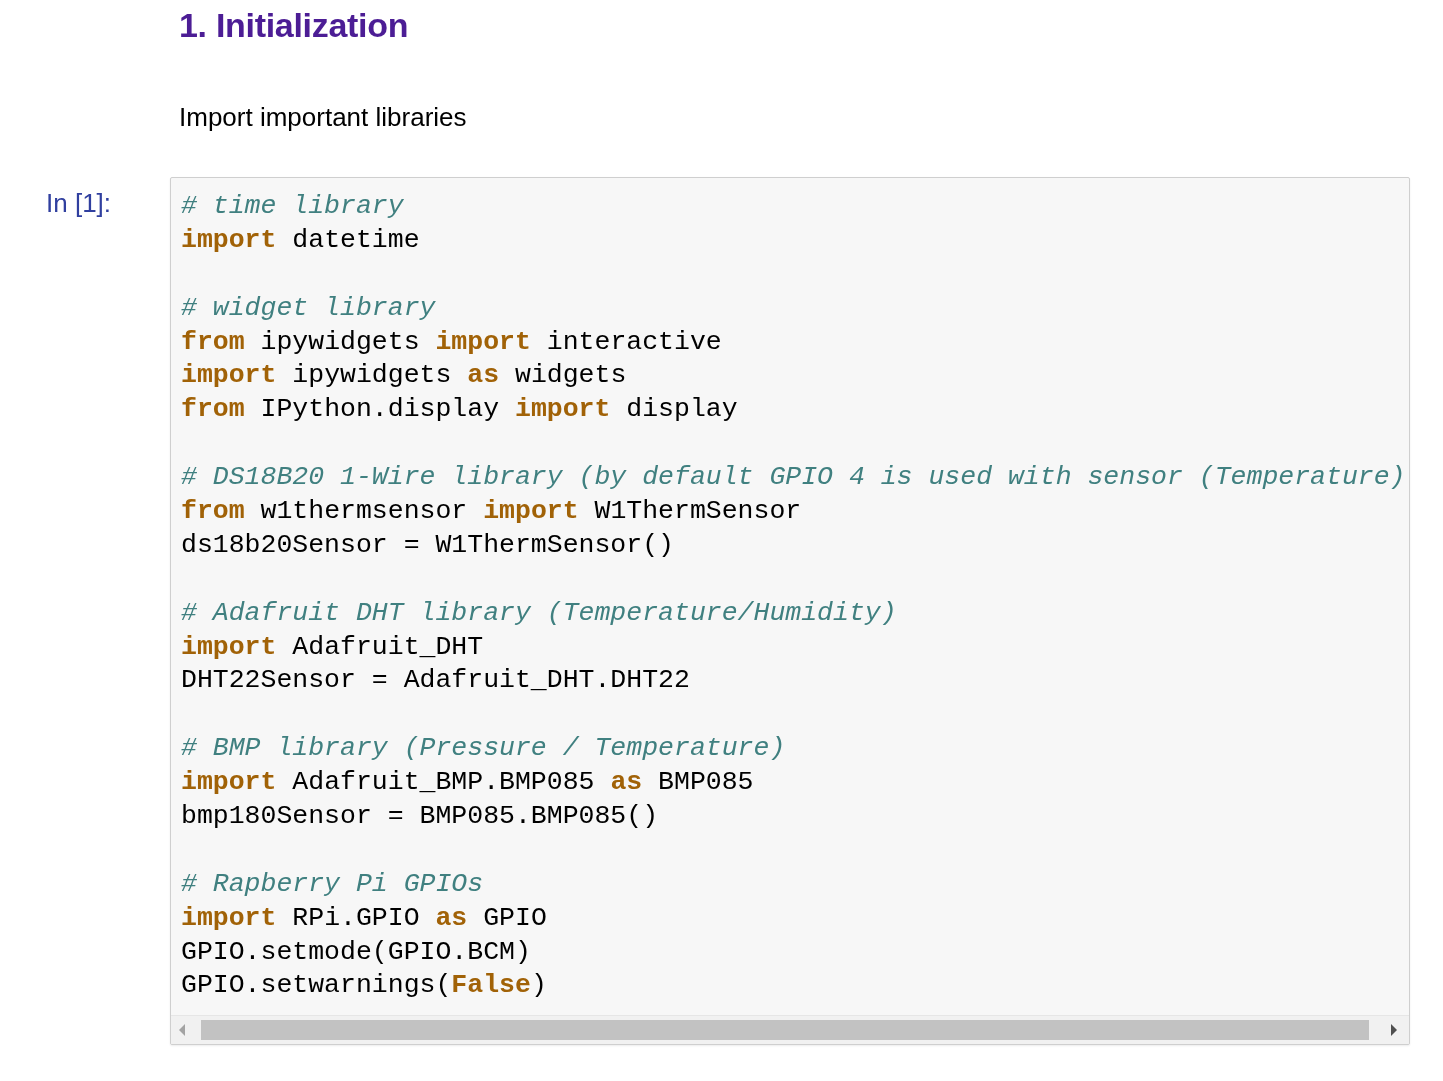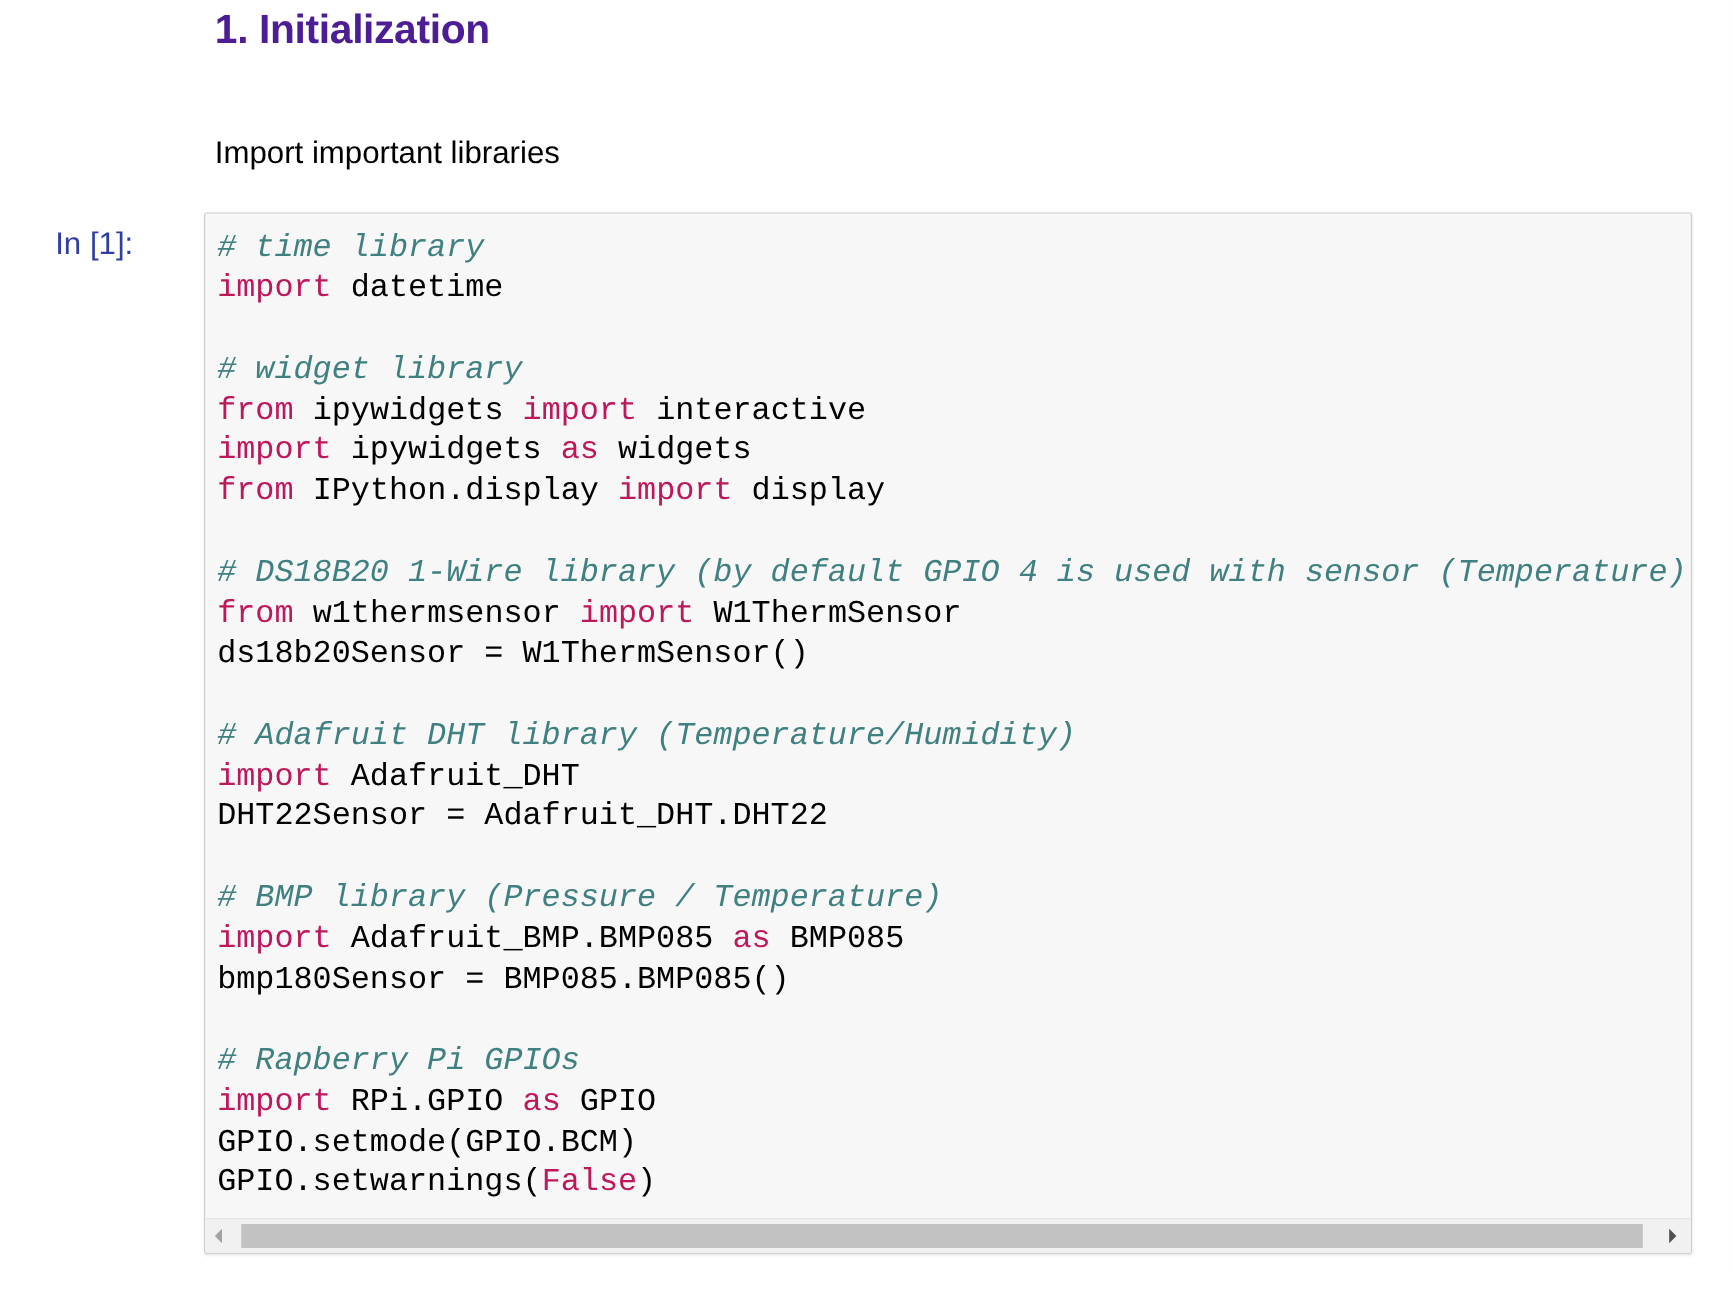--- a/index.html
+++ b/index.html
@@ -1,24 +1,24 @@
 <!DOCTYPE html>
 <html><head>
 <meta charset="utf-8">
 <style>
   html, body { margin:0; padding:0; background:#ffffff; }
   body { width:1443px; height:1081px; position:relative; overflow:hidden; font-family:"Liberation Sans", sans-serif; }
   .heading { position:absolute; left:179px; top:6px; font-size:34px; font-weight:bold; color:#4c1d95; margin:0; letter-spacing:-0.3px; }
-  .md-text { position:absolute; left:179px; top:112px; font-size:26px; color:#000; margin:0; }
+  .md-text { position:absolute; left:179px; top:102px; font-size:26px; color:#000; margin:0; }
   .prompt { position:absolute; left:46px; top:188px; font-family:Liberation Sans, sans-serif; font-size:26px; color:#303f9f; }
   .cell { position:absolute; left:170px; top:177px; width:1240px; height:868px; background:#f7f7f7; border:1px solid #cfcfcf; border-radius:2px; box-shadow:0 1px 2px rgba(0,0,0,0.08); overflow:hidden; box-sizing:border-box; }
   .code { position:absolute; left:10px; top:12px; margin:0; font-family:"Liberation Mono", monospace; font-size:26.5px; line-height:33.9px; color:#000; white-space:pre; }
   .line { height:33.9px; }
   .cm { color:#408080; font-style:italic; }
-  .kw { color:#be185d; font-weight:normal; }
+  .kw { color:#a16207; font-weight:bold; }
   .scrollbar { position:absolute; left:0; right:0; bottom:0; height:28px; background:#f1f1f1; border-top:1px solid #e6e6e6; }
   .sb-left { position:absolute; left:8px; top:8px; width:0; height:0; border-top:6px solid transparent; border-bottom:6px solid transparent; border-right:6px solid #a3a3a3; }
   .sb-thumb { position:absolute; left:30px; right:40px; top:4px; height:20px; background:#c2c2c2; }
   .sb-right { position:absolute; right:12px; top:8px; width:0; height:0; border-top:6px solid transparent; border-bottom:6px solid transparent; border-left:6px solid #505050; }
 </style>
 </head>
 <body>
 
 <h1 class="heading">1. Initialization</h1>
 <p class="md-text">Import important libraries</p>

